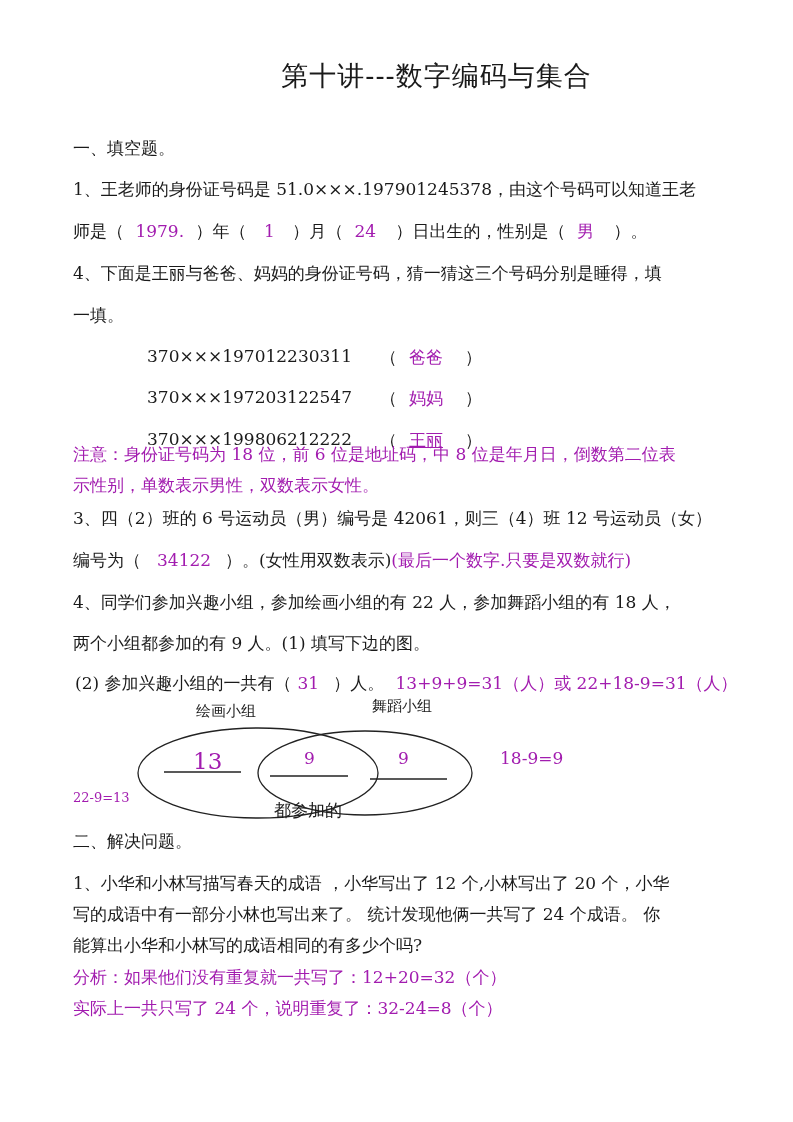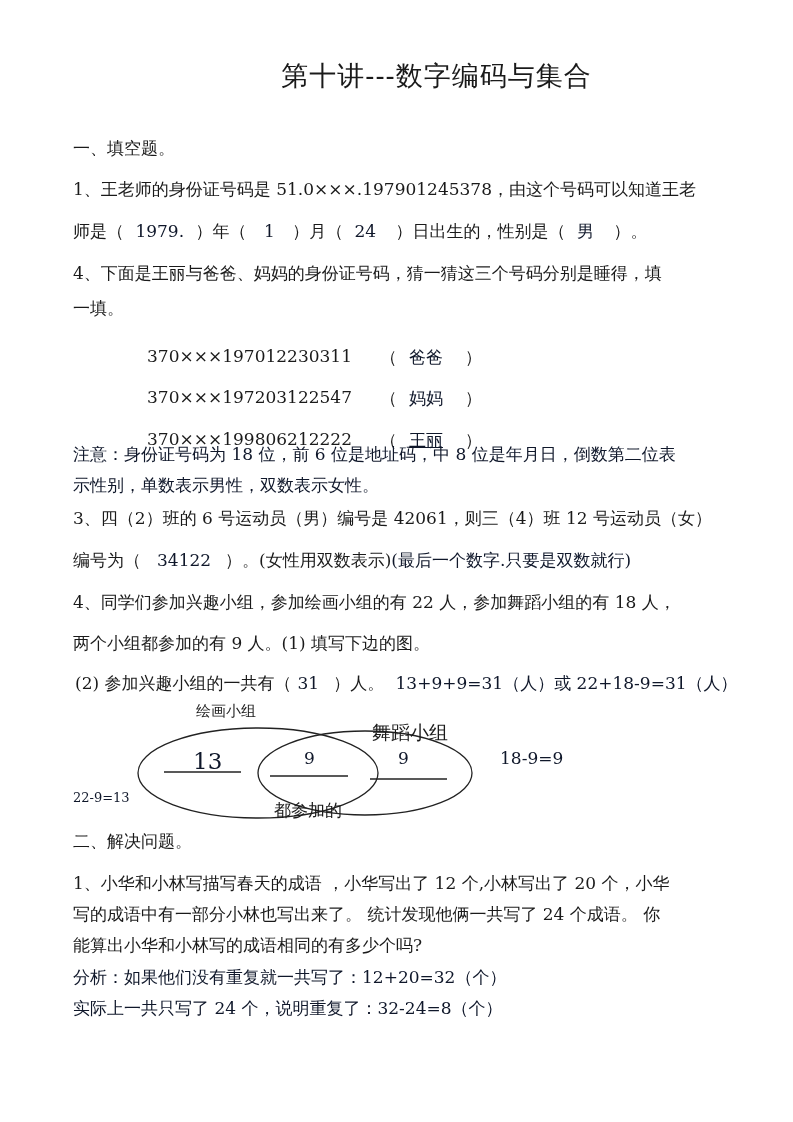--- a/index.html
+++ b/index.html
@@ -1,21 +1,21 @@
 <!DOCTYPE html>
 <html><head>
 <meta charset="utf-8">
 <style>
   html, body { margin: 0; padding: 0; background: #ffffff; }
   body { width: 793px; height: 1122px; position: relative; overflow: hidden;
          font-family: "DejaVu Serif", "Liberation Serif", serif; color: #1a1a1a; }
   .abs { position: absolute; white-space: nowrap; }
   .title { left: 0; width: 793px; text-align: center; top: 58px; font-size: 27px; letter-spacing: 1px; margin-left: 40px; }
   .line { font-size: 17px; left: 73px; }
-  .red { color: #0f172a; text-align: center; }
+  .red { color: #a21caf; text-align: center; }
   .ind { left: 100px; margin-left: 47px; }
   svg.venn { position: absolute; left: 0; top: 0; }
 </style>
 </head>
 <body>
 
 <div class="abs title">第十讲---数字编码与集合</div>
 
 <div class="abs line" style="top:137px;">一、填空题。</div>
 
@@ -26,21 +26,21 @@
   <span>）年（</span>
   <span class="red" style="padding:0 12px;">1</span>
   <span>）月（</span>
   <span class="red" style="padding:0 14px 0 6px;">24</span>
   <span>）日出生的，性别是（</span>
   <span class="red" style="padding:0 14px 0 6px;">男</span>
   <span>）。</span>
 </div>
 
 <div class="abs line" style="top:262px;">4、下面是王丽与爸爸、妈妈的身份证号码，猜一猜这三个号码分别是睡得，填</div>
-<div class="abs line" style="top:297px;">一填。</div>
+<div class="abs line" style="top:304px;">一填。</div>
 
 <div class="abs line ind" style="top:346px;">370×××197012230311</div>
 <div class="abs line" style="left:380px; top:346px;">
   <span>（</span><span class="red" style="padding:0 22px 0 12px;">爸爸</span><span>）</span>
 </div>
 
 <div class="abs line ind" style="top:387px;">370×××197203122547</div>
 <div class="abs line" style="left:380px; top:387px;">
   <span>（</span><span class="red" style="padding:0 22px 0 12px;">妈妈</span><span>）</span>
 </div>
@@ -67,21 +67,21 @@
 
 <svg class="venn" width="793" height="1122">
   <ellipse cx="258" cy="773" rx="120" ry="45" fill="none" stroke="#222" stroke-width="1.3"></ellipse>
   <ellipse cx="365" cy="773" rx="107" ry="42" fill="none" stroke="#222" stroke-width="1.3"></ellipse>
   <line x1="164" y1="772" x2="241" y2="772" stroke="#222" stroke-width="1.3"></line>
   <line x1="270" y1="776" x2="348" y2="776" stroke="#222" stroke-width="1.3"></line>
   <line x1="370" y1="779" x2="447" y2="779" stroke="#222" stroke-width="1.3"></line>
 </svg>
 
 <div class="abs" style="left:196px; top:702px; font-size:15px;">绘画小组</div>
-<div class="abs" style="left:372px; top:720px; font-size:19px;">舞蹈小组</div>
+<div class="abs" style="left:372px; top:697px; font-size:15px;">舞蹈小组</div>
 <div class="abs red" style="left:193px; top:748px; font-size:23px;">13</div>
 <div class="abs red" style="left:304px; top:748px; font-size:17px;">9</div>
 <div class="abs red" style="left:398px; top:748px; font-size:17px;">9</div>
 <div class="abs red" style="left:500px; top:748px; font-size:17px;">18-9=9</div>
 <div class="abs red" style="left:73px; top:790px; font-size:13px;">22-9=13</div>
 <div class="abs" style="left:274px; top:799px; font-size:17px; font-family:'DejaVu Sans','Liberation Sans',sans-serif;">都参加的</div>
 
 <div class="abs line" style="top:830px;">二、解决问题。</div>
 <div class="abs line" style="top:872px;">1、小华和小林写描写春天的成语 ，小华写出了 12 个,小林写出了 20 个，小华</div>
 <div class="abs line" style="top:903px;">写的成语中有一部分小林也写出来了。 统计发现他俩一共写了 24 个成语。 你</div>

